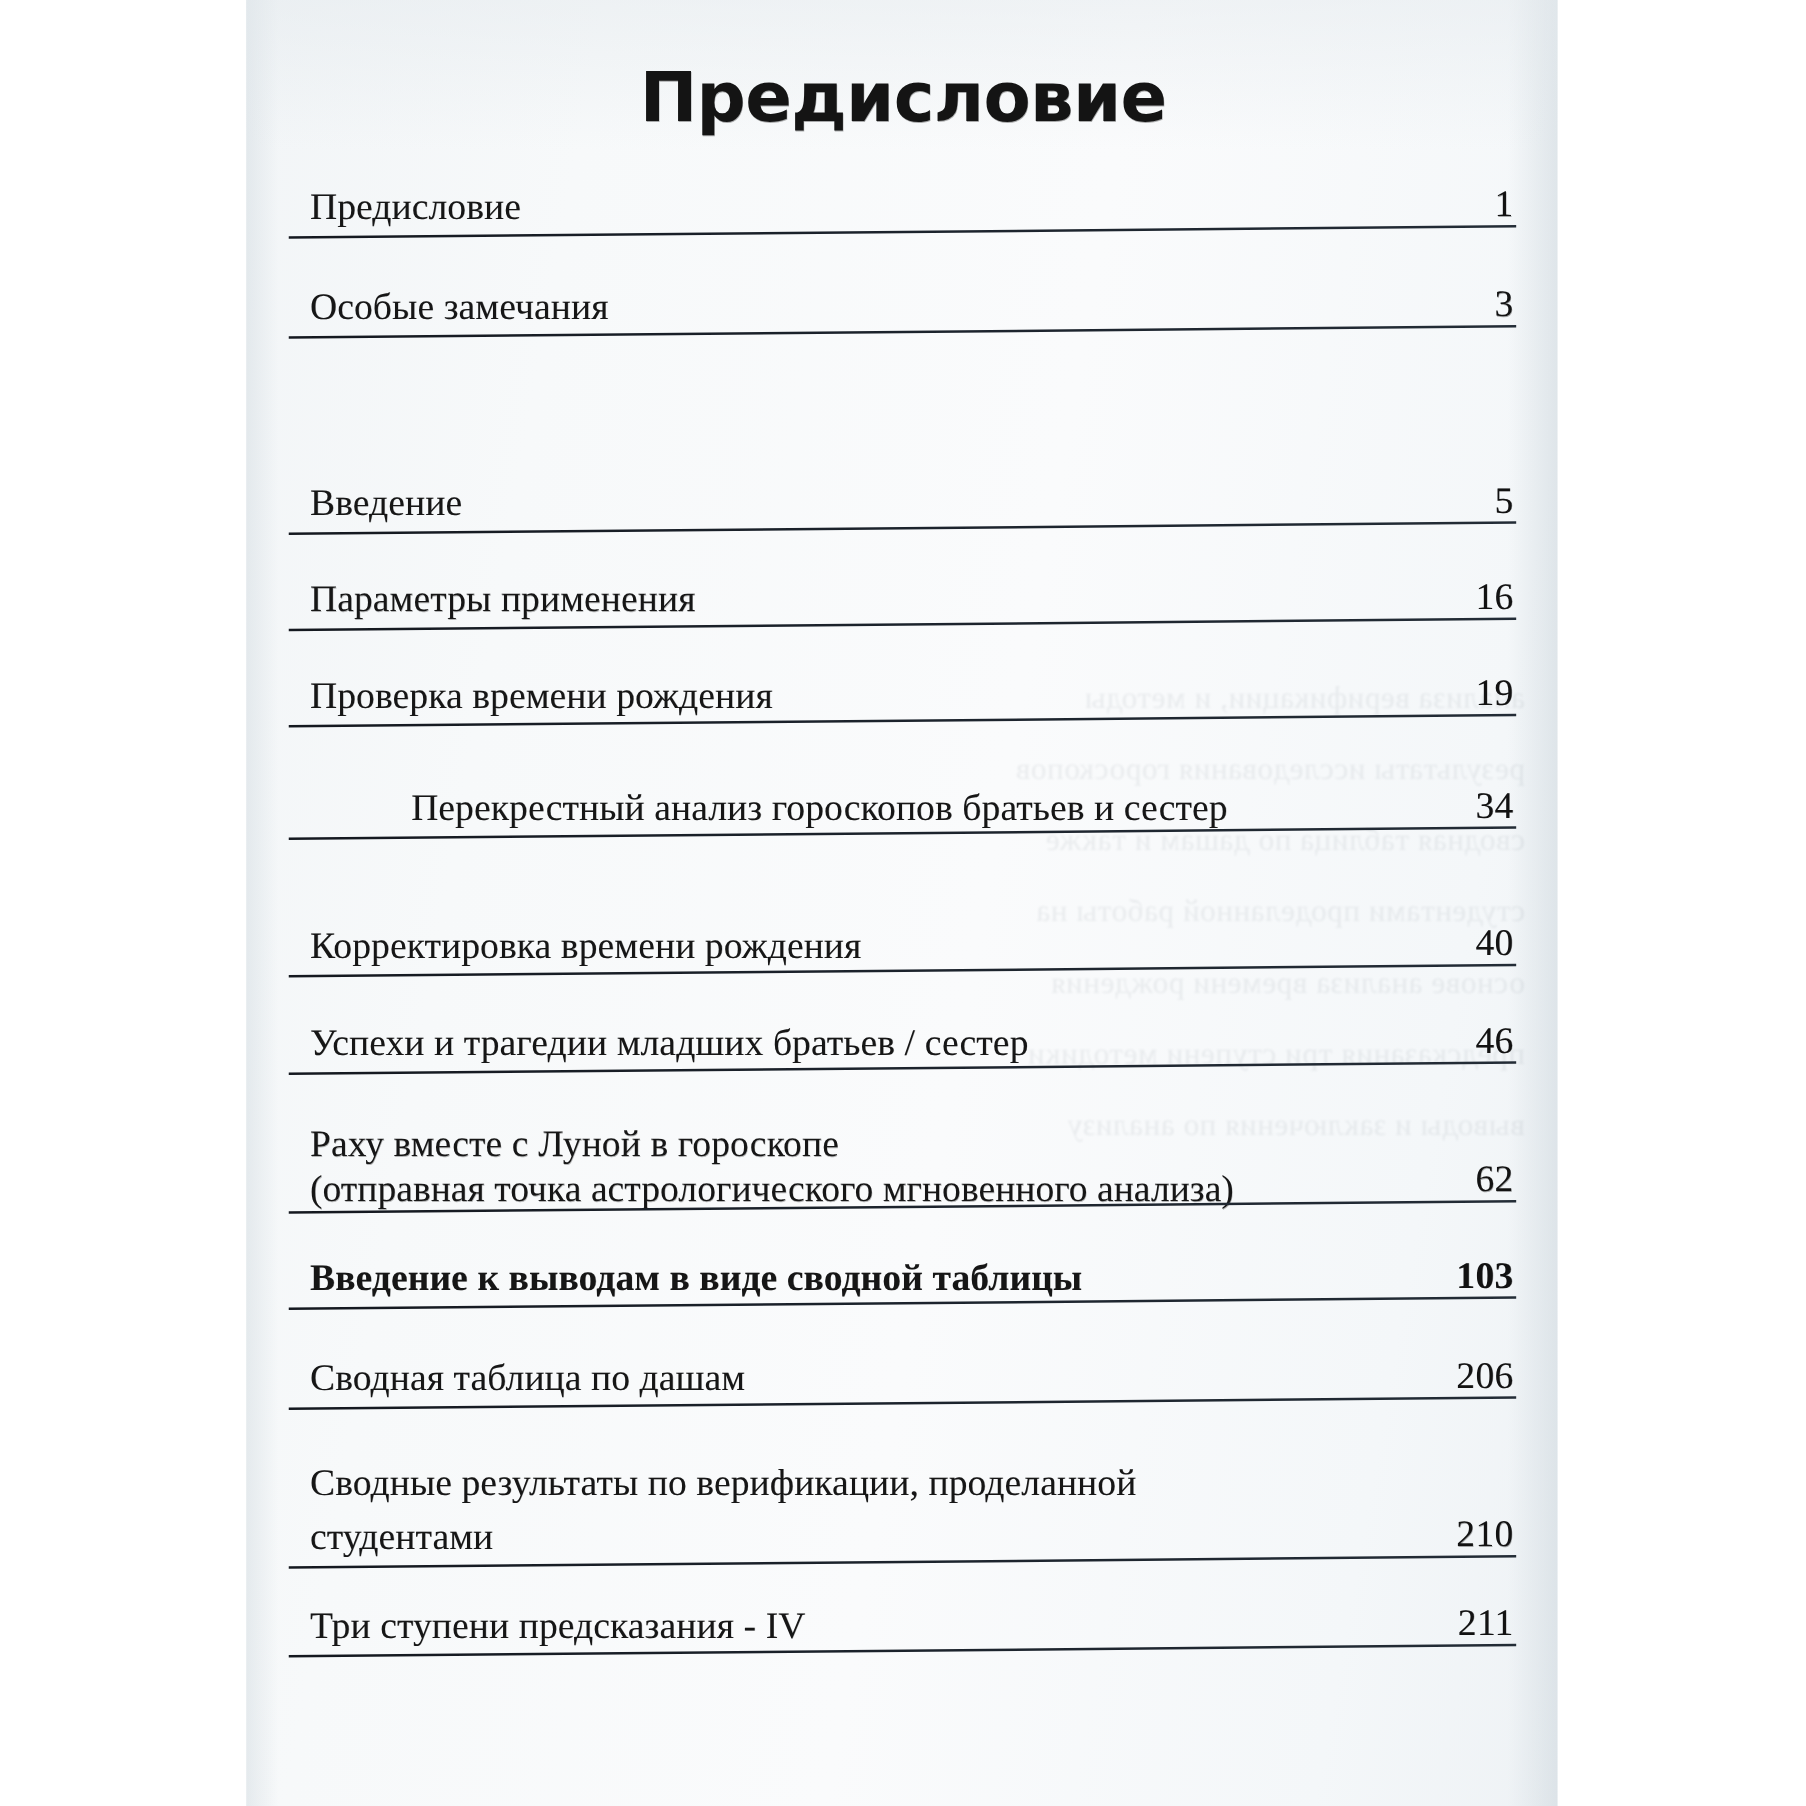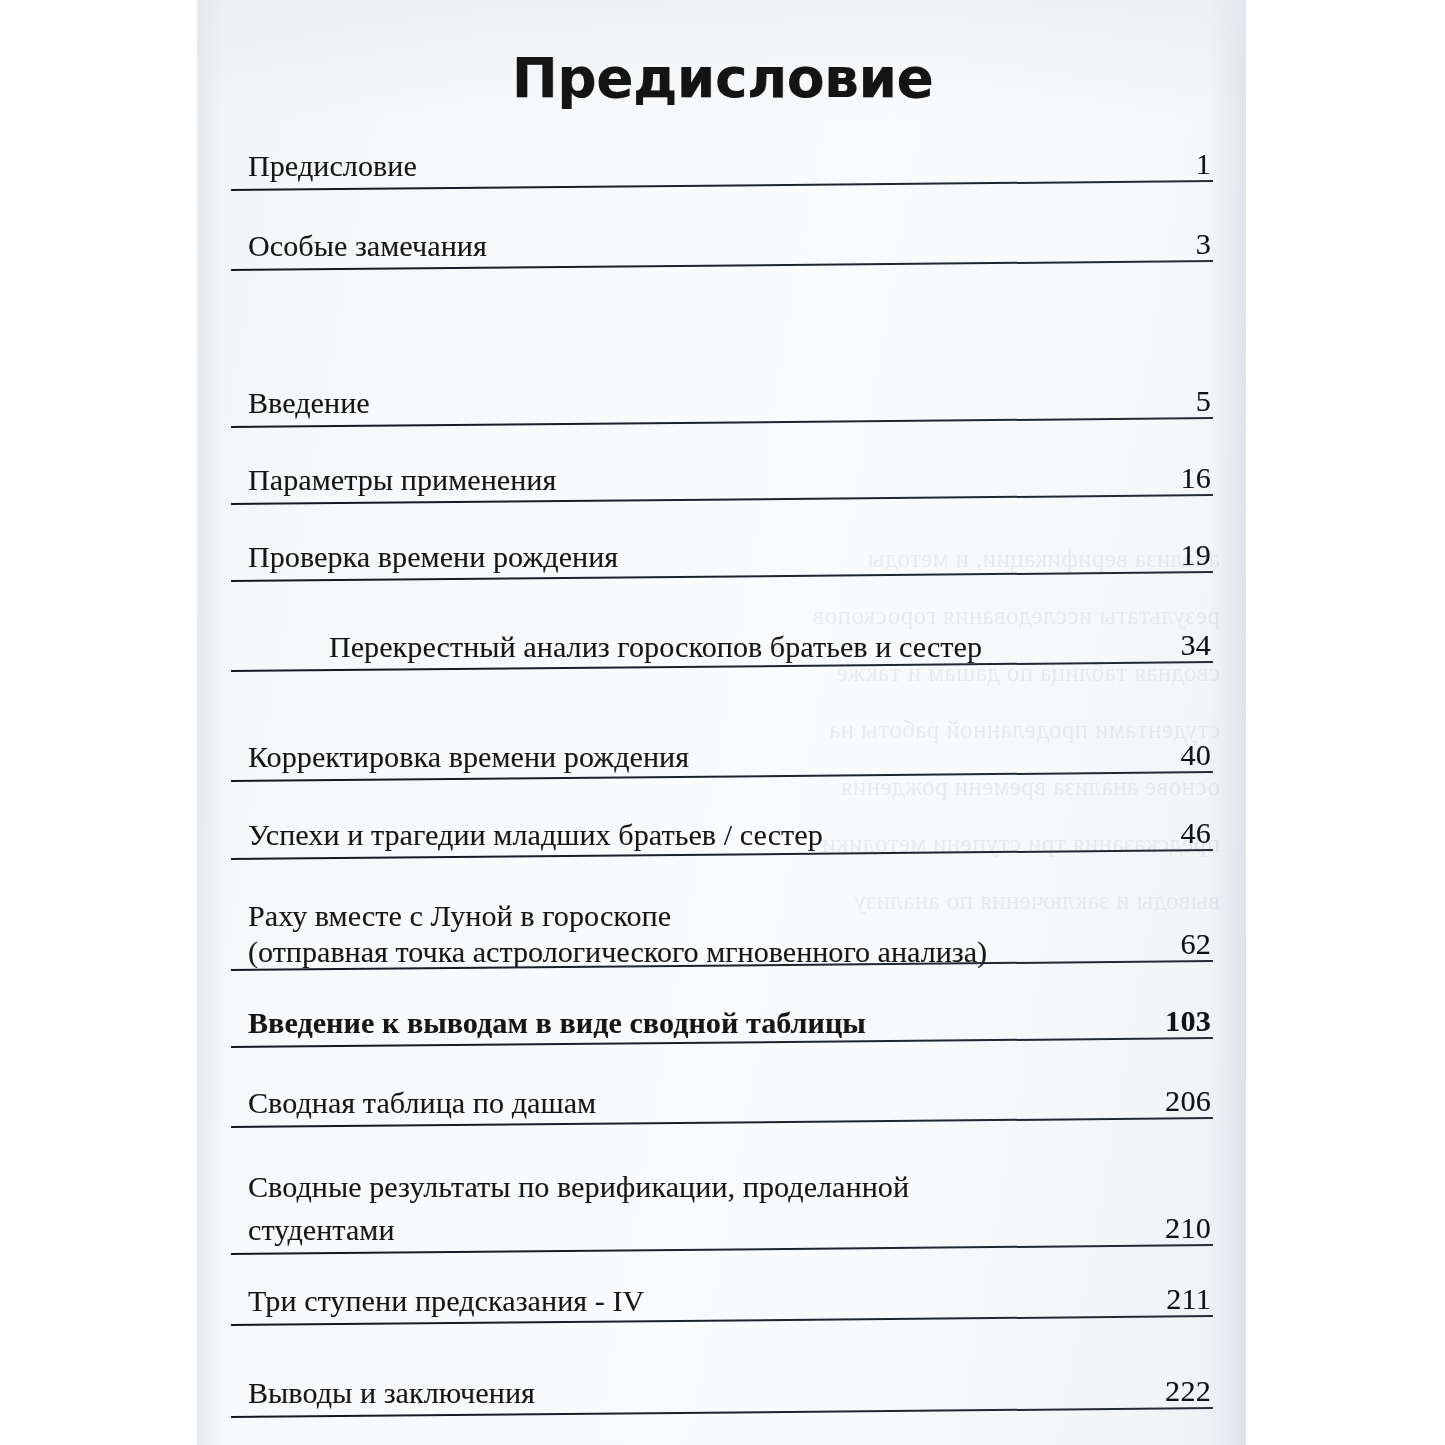--- a/index.html
+++ b/index.html
@@ -256,22 +256,15 @@
         </div>
         <div class="rule" style="top: 88px;"></div>
       </div>
       <div class="entry" style="top: 1279px;">
         <div class="entry-inner">
           <span class="entry-text">Три ступени предсказания - IV</span>
           <span class="page-num">211</span>
         </div>
         <div class="rule" style="top: 45px;"></div>
       </div>
-      <div class="entry" style="top: 1371px;">
-        <div class="entry-inner">
-          <span class="entry-text">Выводы и заключения</span>
-          <span class="page-num">222</span>
-        </div>
-        <div class="rule" style="top: 45px;"></div>
-      </div>
     </div>
 
 </div>
 
 </body></html>

